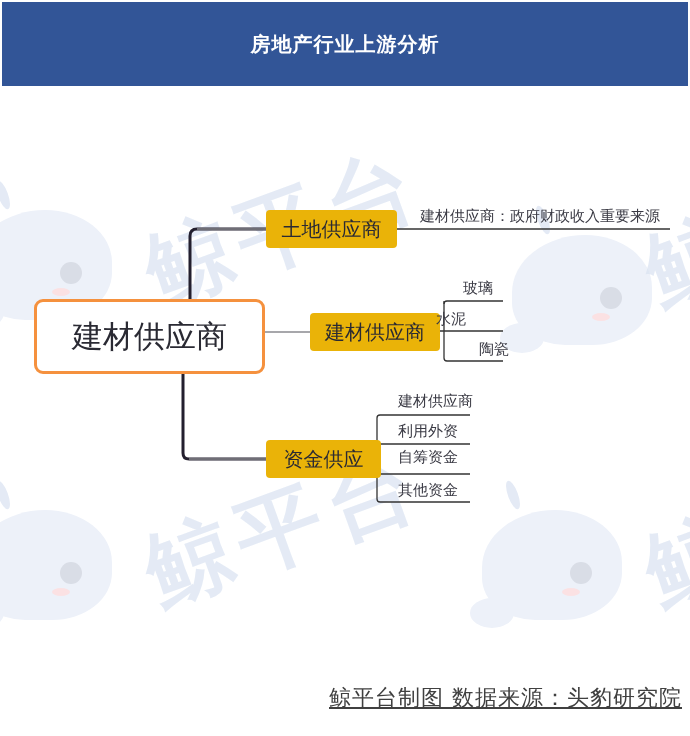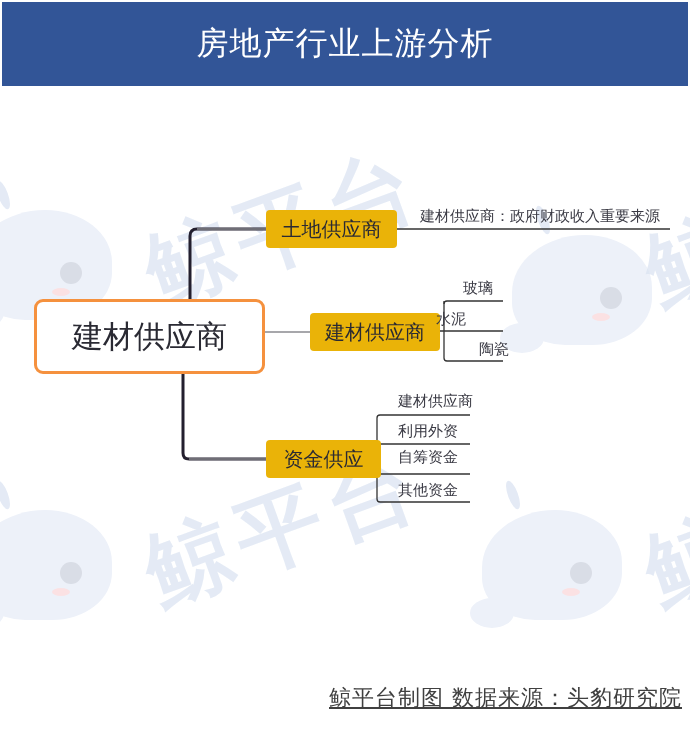--- a/index.html
+++ b/index.html
@@ -7,21 +7,21 @@
       width: 690px; height: 736px; background: #ffffff;
       position: relative; overflow: hidden;
       font-family: "DejaVu Sans", "Liberation Sans", sans-serif;
     }
     .header {
       position: absolute; left: 2px; top: 2px; width: 686px; height: 84px;
       background: #325597;
       display: flex; align-items: center; justify-content: center;
     }
     .header-title {
-      color: #ffffff; font-size: 32px; font-weight: normal; letter-spacing: 1px;
+      color: #ffffff; font-size: 20px; font-weight: bold; letter-spacing: 1px;
     }
     
     .wm { position: absolute; pointer-events: none; }
     .wm-text {
       position: absolute; color: #dbe4f2; font-size: 86px; font-weight: bold;
       transform: rotate(-20deg); letter-spacing: 10px; white-space: nowrap;
       font-family: "DejaVu Serif", "Liberation Serif", serif; opacity: 0.75;
     }
     .whale { position: absolute; width: 160px; height: 150px; }
     .whale .body {

